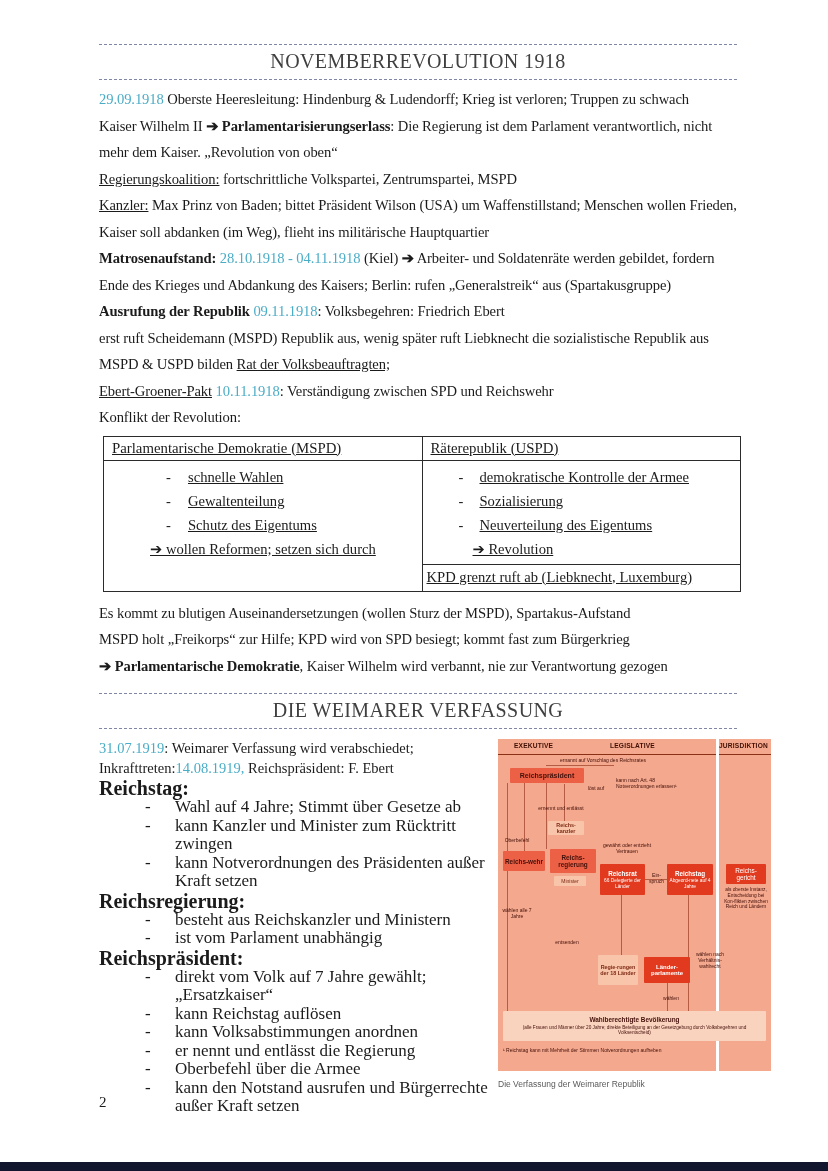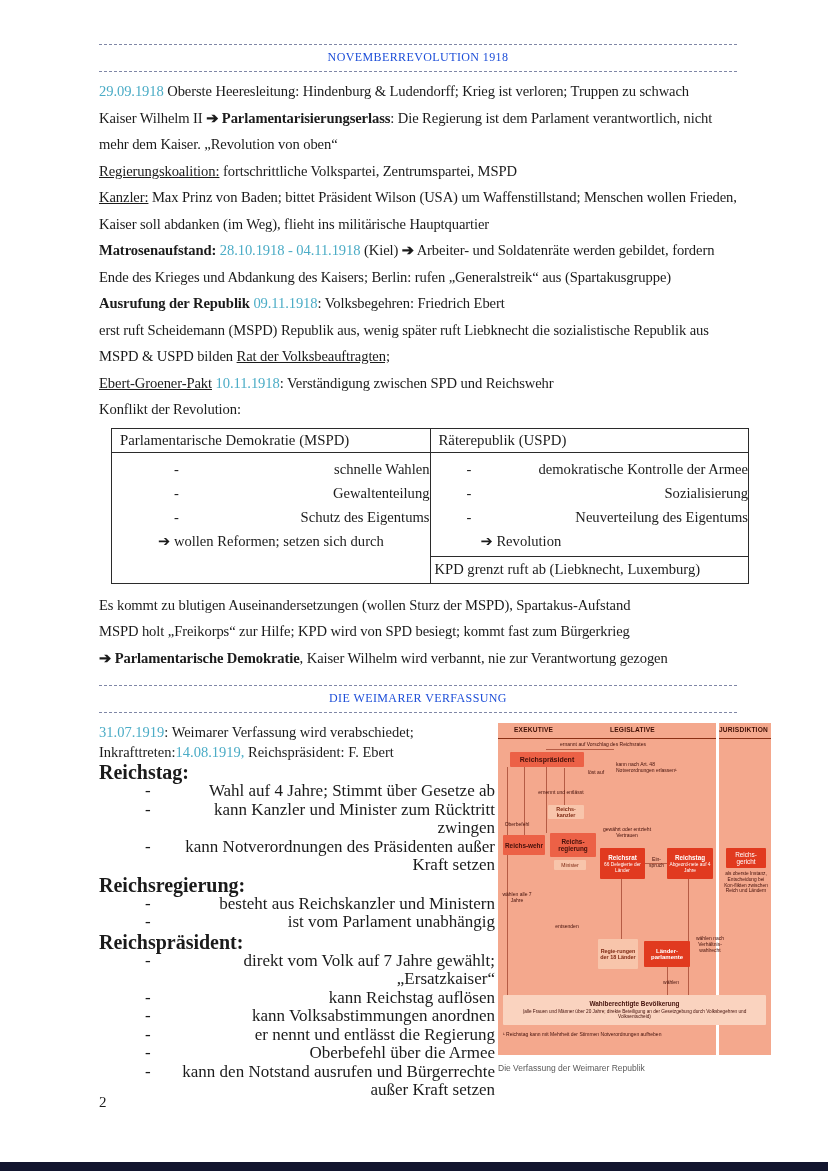--- a/index.html
+++ b/index.html
@@ -1,34 +1,34 @@
 <!DOCTYPE html>
 <html><head>
 <meta charset="utf-8">
 <style>
   html,body{margin:0;padding:0;background:#e9e9e9;}
   .page{position:relative;width:828px;height:1171px;background:#ffffff;overflow:hidden;
         font-family:"Liberation Serif","DejaVu Serif",serif;color:#1b1b1b;}
   .content{position:absolute;left:99px;top:44px;width:638px;}
   .sec-title{border-top:1px dashed #8087a6;border-bottom:1px dashed #8087a6;text-align:center;
-             font-size:12px;letter-spacing:.4px;padding:5px 0 6px;color:#1d4ed8;}
+             font-size:20px;letter-spacing:.4px;padding:5px 0 6px;color:#404040;}
   .t2{margin-top:14px;}
   .paras{margin-top:6px;}
   .para{font-size:14.6px;line-height:26.5px;letter-spacing:-0.1px;}
   .r-b{font-weight:bold;}
   .r-u{text-decoration:underline;}
   .r-d{color:#4bacc6;}
 
   
-  .conflict-table{width:100%;border-collapse:collapse;margin:5px 12px 8px;}
+  .conflict-table{width:100%;border-collapse:collapse;margin:5px 4px 8px;text-decoration:underline;}
   .conflict-table th{border:1px solid #2b2b2b;font-weight:normal;text-align:left;
                      font-size:14.8px;padding:3px 8px;}
   .conflict-table td{border:1px solid #2b2b2b;vertical-align:top;font-size:14.6px;padding:0;}
   .cell-items{padding-top:4px;}
-  .dash-item{position:relative;text-align:right;}
+  .dash-item{position:relative;}
   .dash-item::before{content:"-";position:absolute;}
   .t-dash-l{padding-left:84px;line-height:24px;}
   .t-dash-l::before{left:62px;}
   .t-dash-r{padding-left:57px;line-height:24px;}
   .t-dash-r::before{left:36px;}
   .cell-arrow{line-height:24px;padding-bottom:3px;}
   .cell-arrow.l{padding-left:46px;}
   .cell-arrow.r{padding-left:50px;}
   .cell-extra{border-top:1px solid #2b2b2b;padding:1px 4px 2px;line-height:23px;}
 

